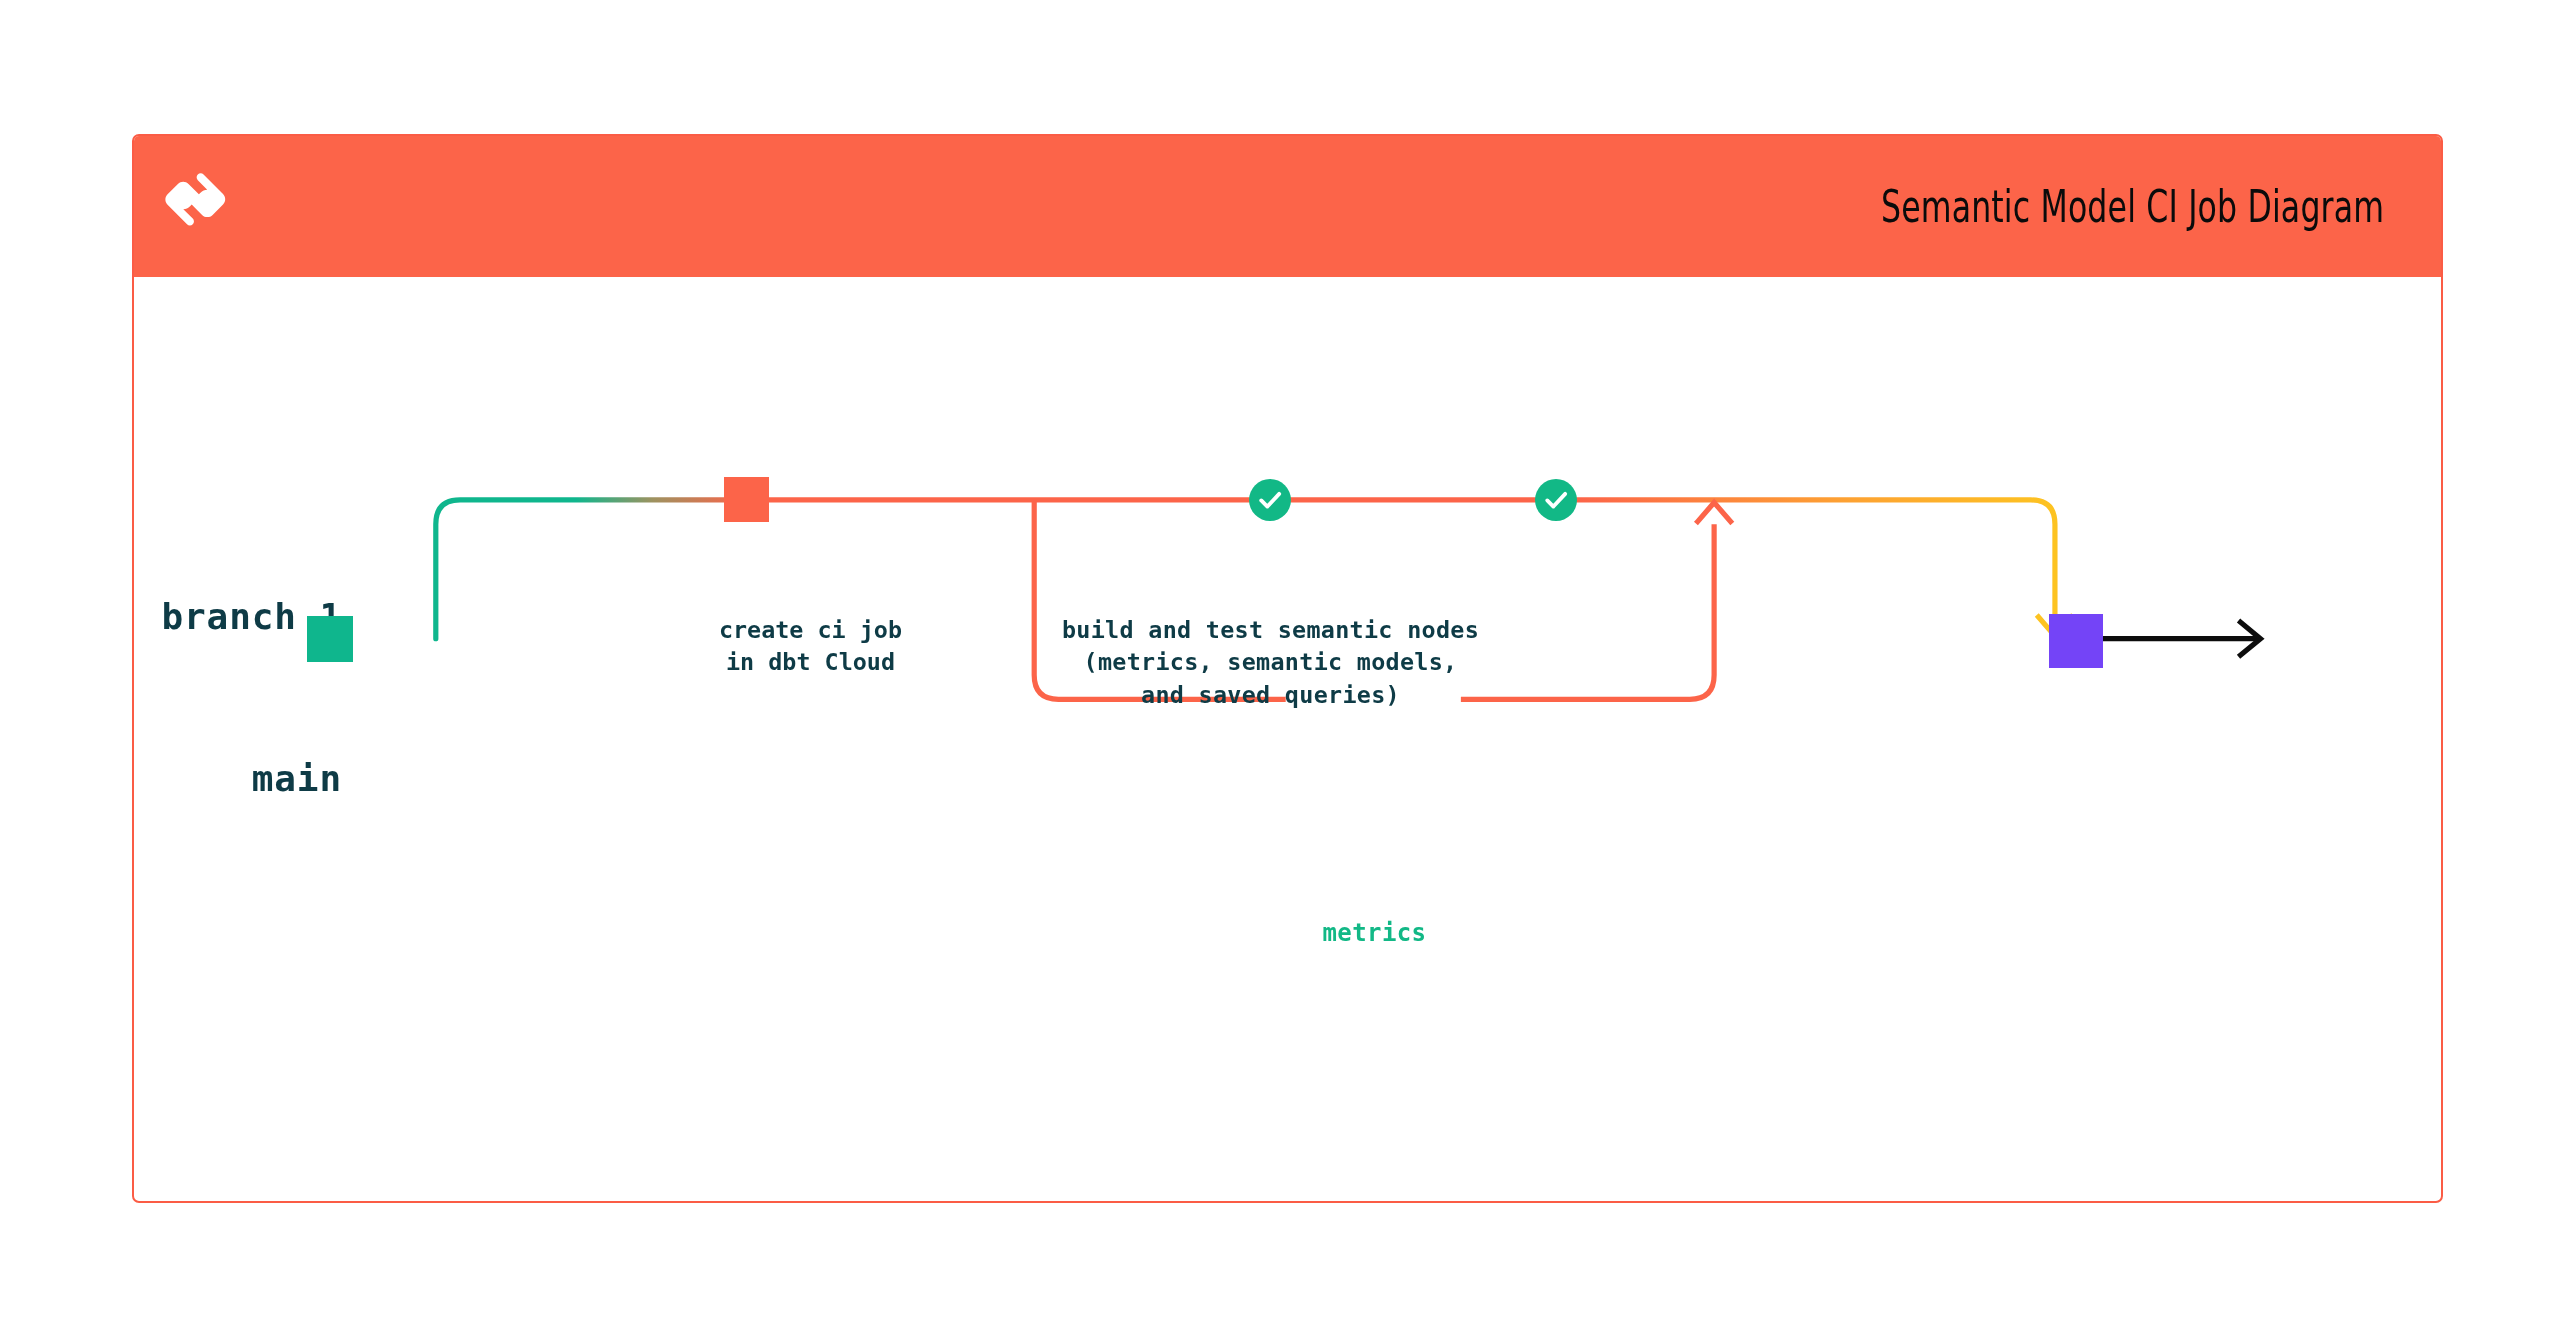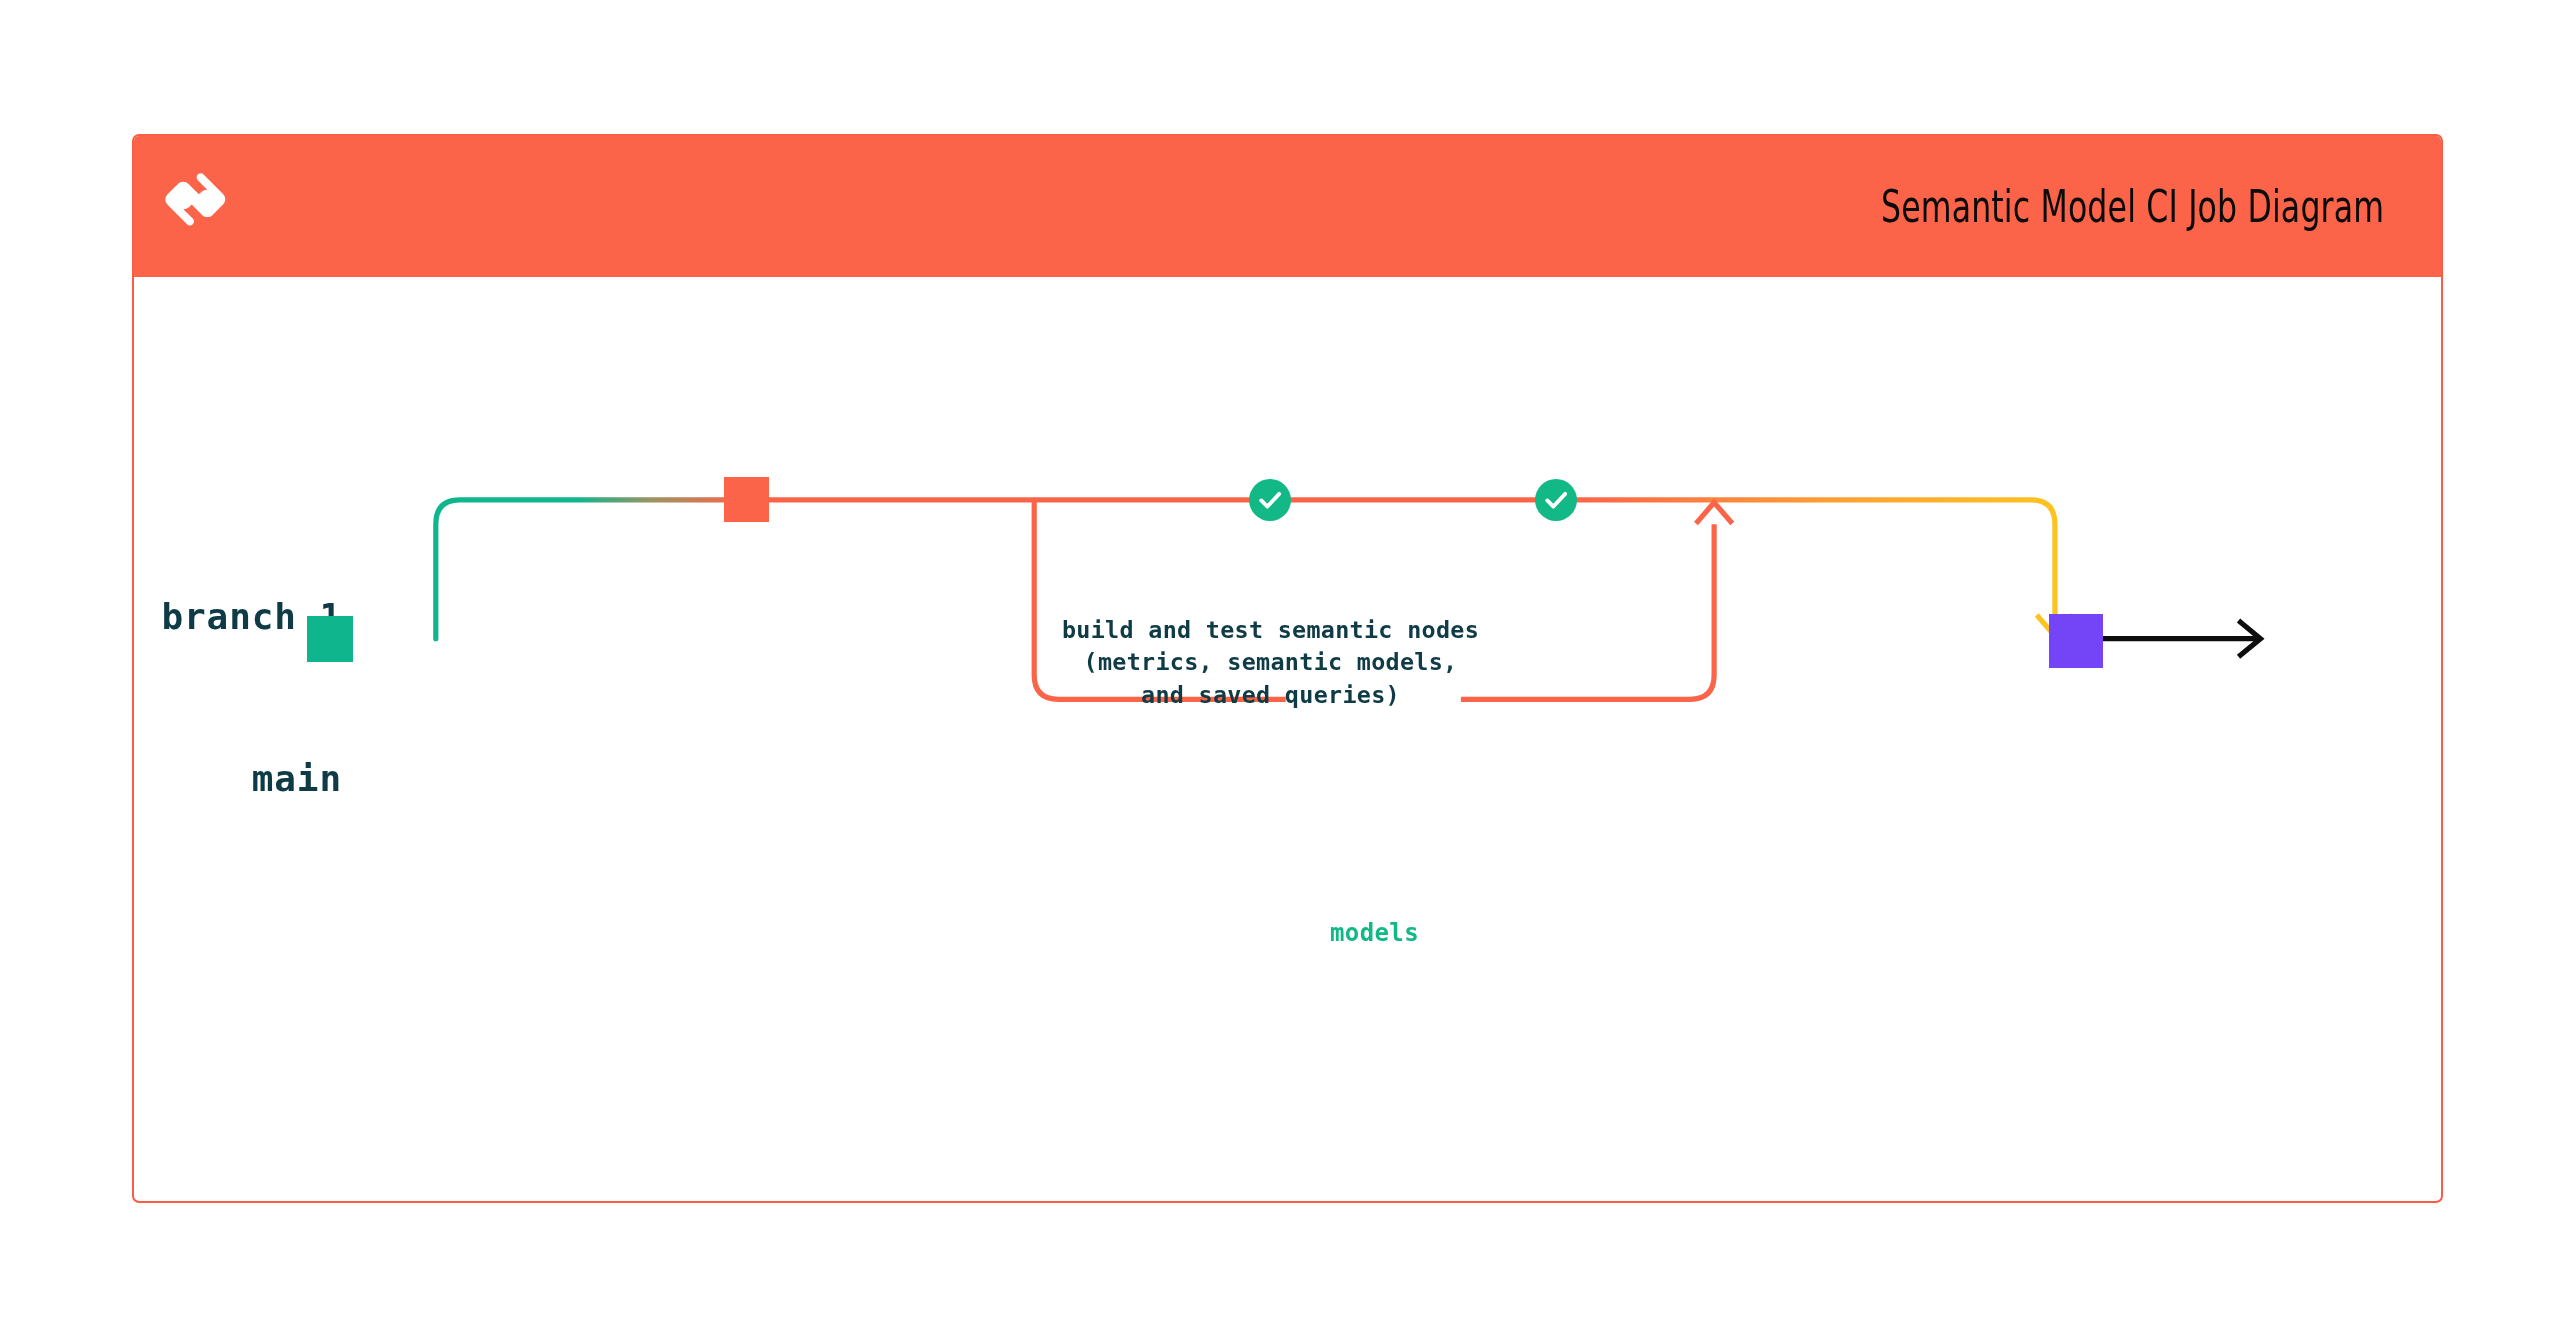--- a/index.html
+++ b/index.html
@@ -208,21 +208,23 @@
       <svg width="42" height="42" viewBox="0 0 48 48">
         <path d="M14 24.5 L21 31.5 L34.5 17" stroke="#ffffff" stroke-width="4.4" fill="none" stroke-linecap="round" stroke-linejoin="round"></path>
       </svg>
     </div>
     <div class="check-circle" id="chk-commit">
       <svg width="42" height="42" viewBox="0 0 48 48">
         <path d="M14 24.5 L21 31.5 L34.5 17" stroke="#ffffff" stroke-width="4.4" fill="none" stroke-linecap="round" stroke-linejoin="round"></path>
       </svg>
     </div>
 
+    <div class="node-caption" id="cap-create">create ci job
+in dbt Cloud</div>
     <div class="node-caption" id="cap-build">build and test semantic nodes
 (metrics, semantic models,
 and saved queries)</div>
 
-    <div id="label-success">models</div>
+    <div id="label-success">metrics</div>
 
   </div>
 </div>
 
 
 </body></html>

